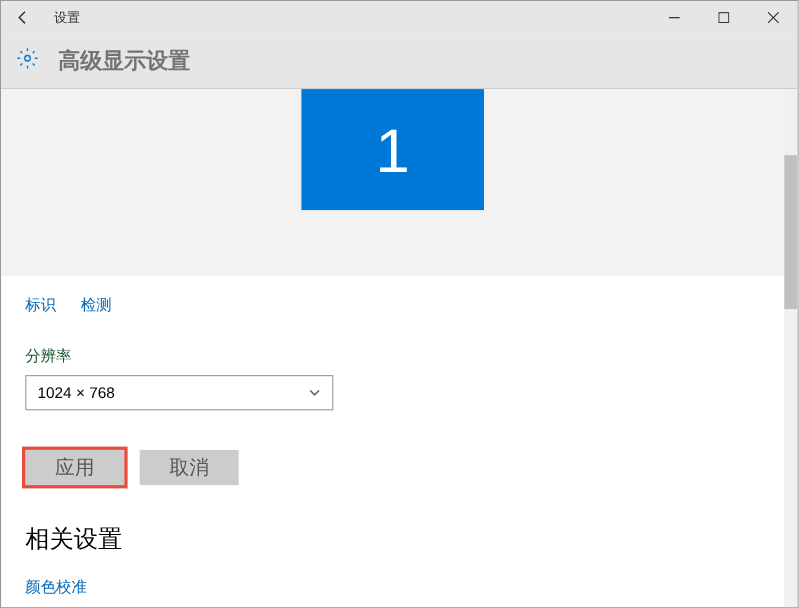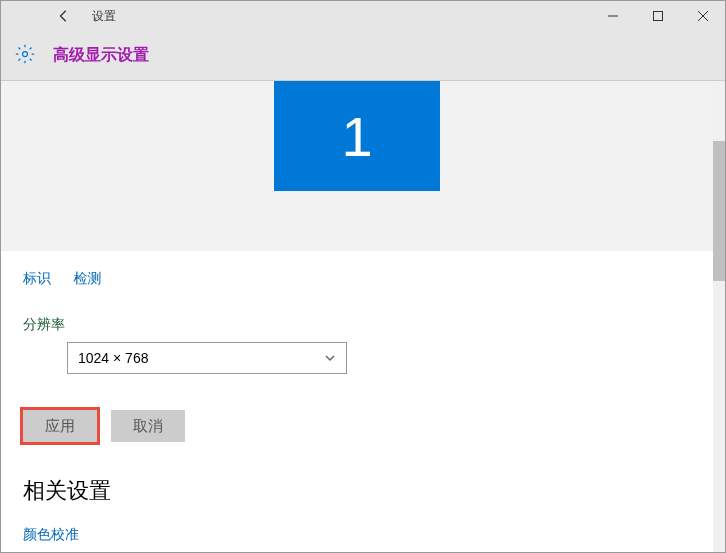--- a/index.html
+++ b/index.html
@@ -1,49 +1,49 @@
 <!DOCTYPE html>
 <html><head>
   <meta charset="utf-8">
   <style>
     * { margin: 0; padding: 0; box-sizing: border-box; font-family: "Microsoft YaHei", "Segoe UI", sans-serif; }
     body { width: 726px; height: 553px; background: #fff; border: 1px solid #999; overflow: hidden; }
     
-    .titlebar { height: 30px; display: flex; align-items: center; background: #e6e6e6; padding-left: 43px; }
+    .titlebar { height: 30px; display: flex; align-items: center; background: #e6e6e6; }
     .back-btn { width: 40px; height: 30px; display: flex; align-items: center; justify-content: center; }
     .back-btn svg { width: 14px; height: 14px; }
     .title-text { font-size: 12px; color: #333; margin-left: 8px; }
     .spacer { flex: 1; }
     .win-controls { display: flex; }
     .win-btn { width: 45px; height: 30px; display: flex; align-items: center; justify-content: center; }
     .win-btn svg { width: 10px; height: 10px; stroke: #333; stroke-width: 1; fill: none; }
     
     .header { height: 50px; display: flex; align-items: center; background: #e6e6e6; padding-left: 14px; border-bottom: 1px solid #ccc; }
     .gear { margin-right: 18px; }
     .gear svg { width: 20px; height: 20px; stroke: #0078d7; fill: none; stroke-width: 1.5; }
-    .page-title { font-size: 16px; font-weight: bold; color: #a21caf; }
+    .page-title { font-size: 20px; font-weight: bold; color: #737373; }
     
     .content { display: flex; height: calc(100% - 80px); }
     .main { flex: 1; padding: 0; overflow: hidden; }
     .scrollbar { width: 12px; background: #f0f0f0; position: relative; }
     .scroll-thumb { position: absolute; top: 60px; width: 12px; height: 140px; background: #c0c0c0; }
     
     .monitor-area { background: #f2f2f2; margin: 0 0 0 0; height: 170px; display: flex; align-items: flex-start; justify-content: center; padding-top: 0; }
     .monitor { width: 166px; height: 110px; background: #0078d7; color: #fff; display: flex; align-items: center; justify-content: center; font-size: 56px; font-weight: 300; }
     
     .below { padding: 14px 22px; }
     .link-row { margin-top: 4px; }
     .link { color: #0067b8; font-size: 14px; margin-right: 18px; text-decoration: none; display: inline-block; text-align: right; }
     
     .section-label { font-size: 14px; color: #14532d; margin-top: 28px; margin-bottom: 8px; }
-    .dropdown { width: 280px; height: 32px; border: 1px solid #999; display: flex; align-items: center; justify-content: space-between; padding: 0 10px; font-size: 14px; background: #fff; margin-left: 44px; }
+    .dropdown { width: 280px; height: 32px; border: 1px solid #999; display: flex; align-items: center; justify-content: space-between; padding: 0 10px; font-size: 14px; background: #fff; }
     .dropdown svg { width: 12px; height: 12px; stroke: #666; fill: none; stroke-width: 1.5; }
     
     .button-row { margin-top: 36px; display: flex; gap: 14px; }
-    .btn { width: 74px; height: 32px; background: #ccc; border: none; color: #555; font-size: 15px; display: flex; align-items: center; justify-content: center; }
+    .btn { width: 90px; height: 32px; background: #ccc; border: none; color: #555; font-size: 18px; display: flex; align-items: center; justify-content: center; }
     .btn.highlighted { outline: 3px solid #e74c3c; }
     
     .related-title { font-size: 22px; font-weight: 400; color: #000; margin-top: 34px; }
     .related-link { color: #0067b8; font-size: 14px; margin-top: 20px; display: inline-block; }
   </style>
 </head>
 <body>
 
 <div class="titlebar">
   <div class="back-btn">

